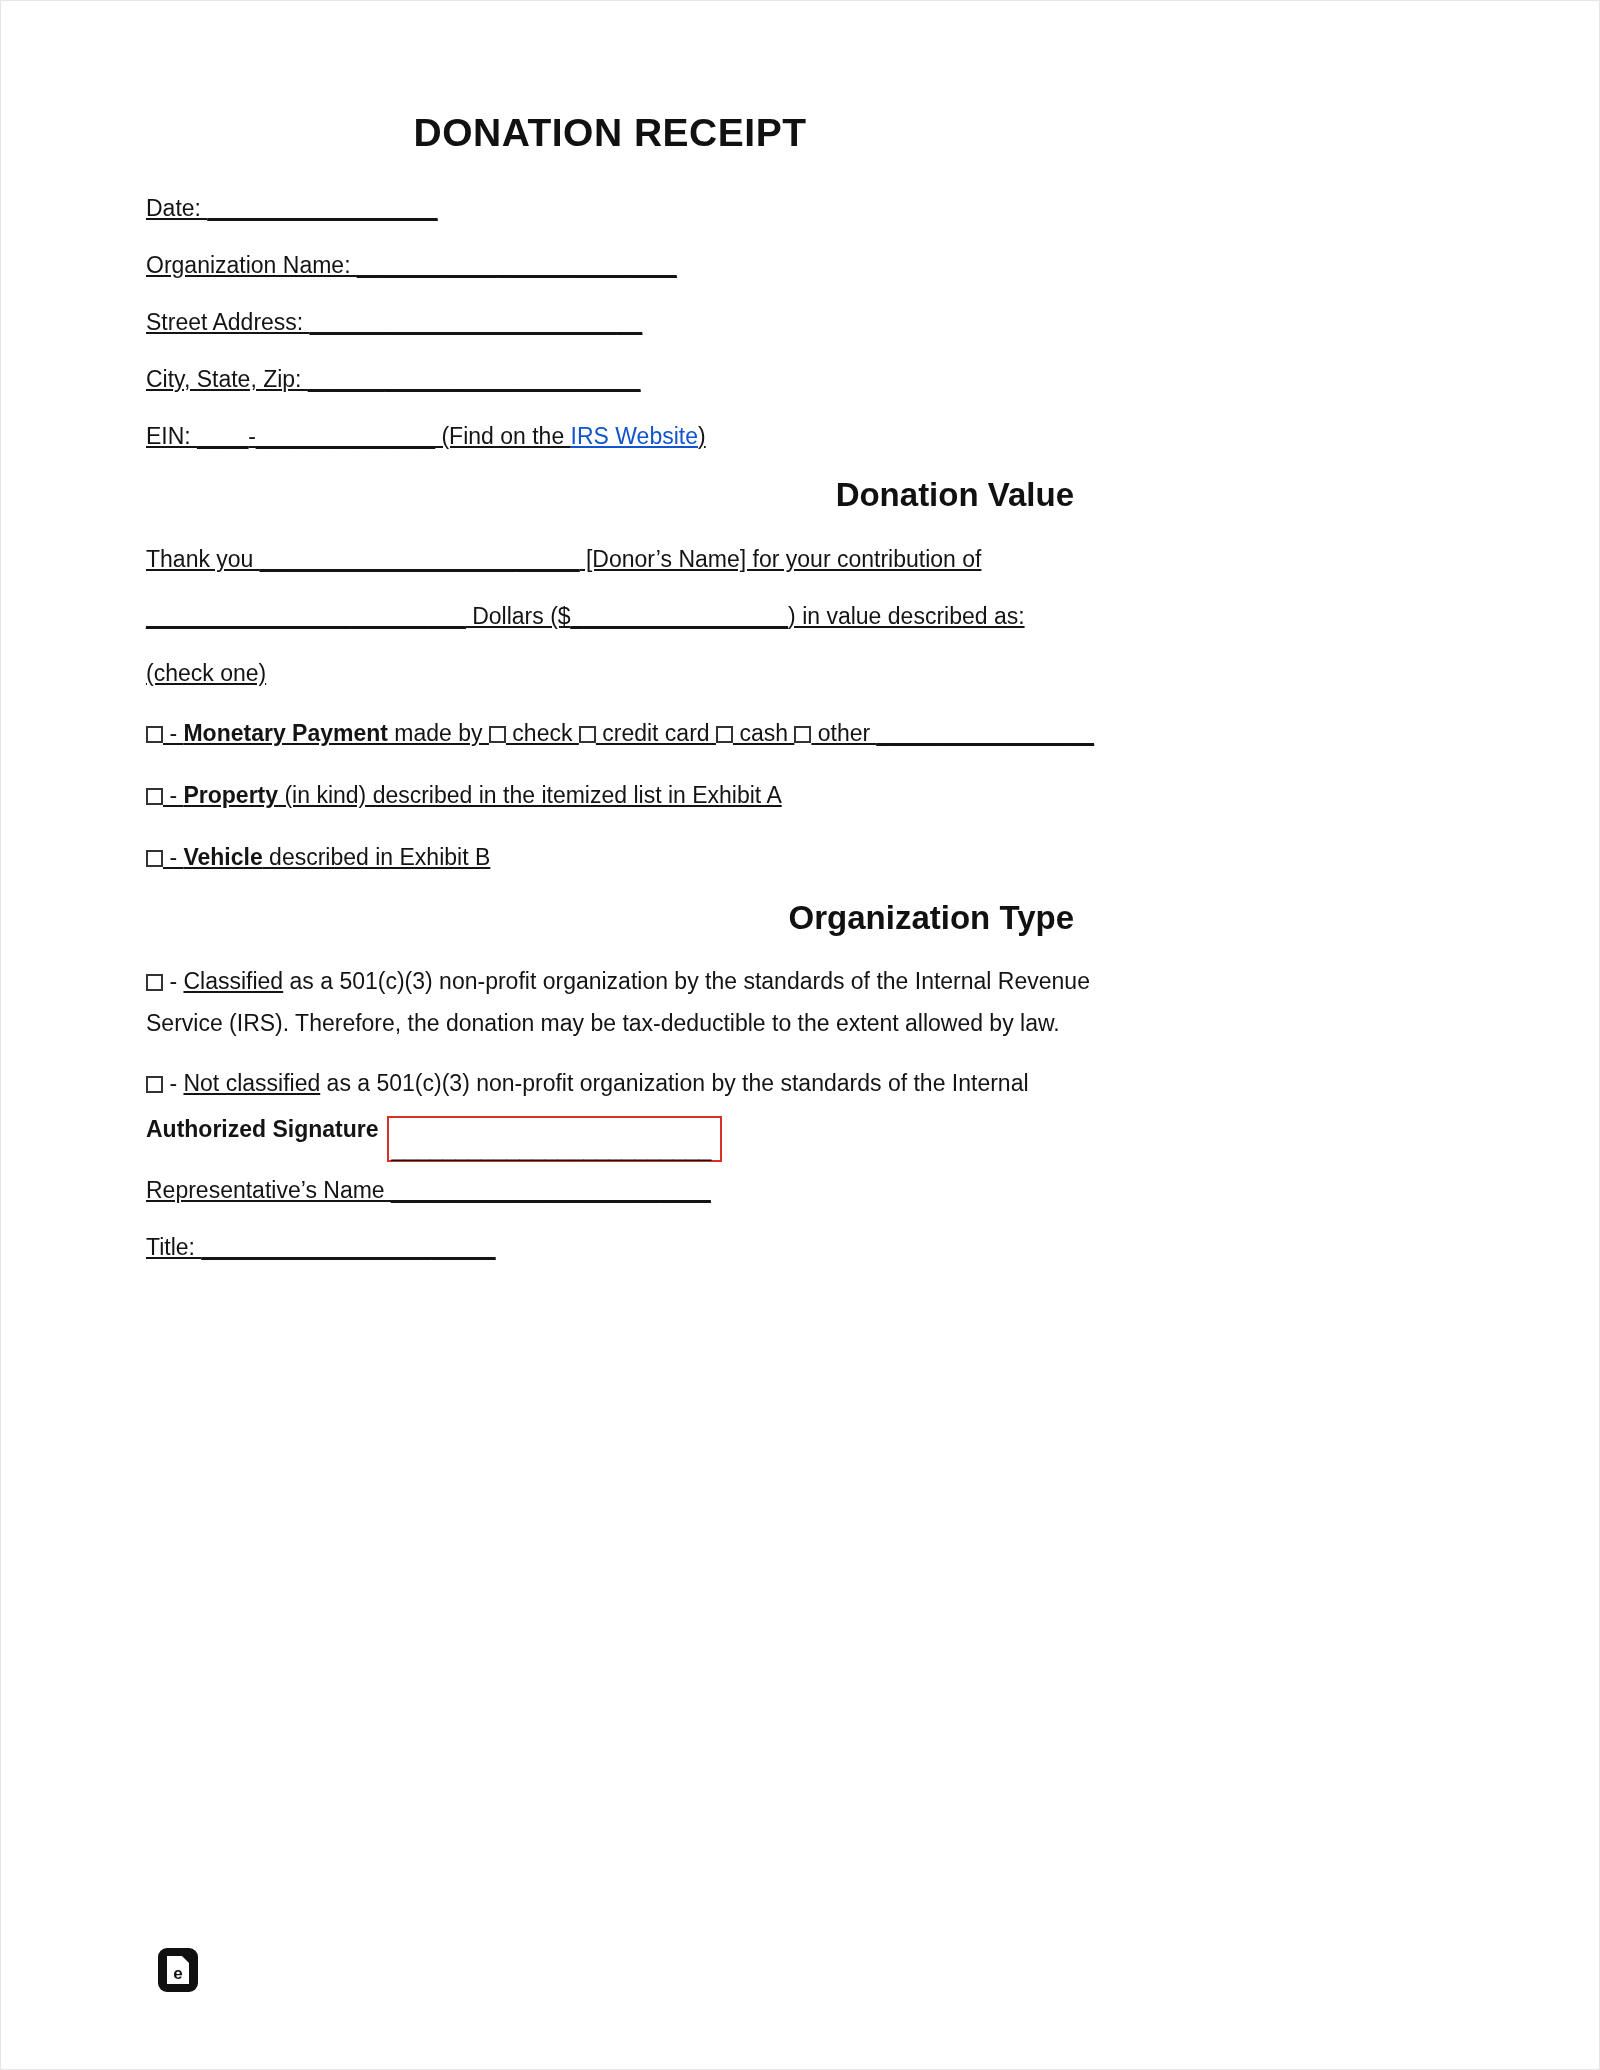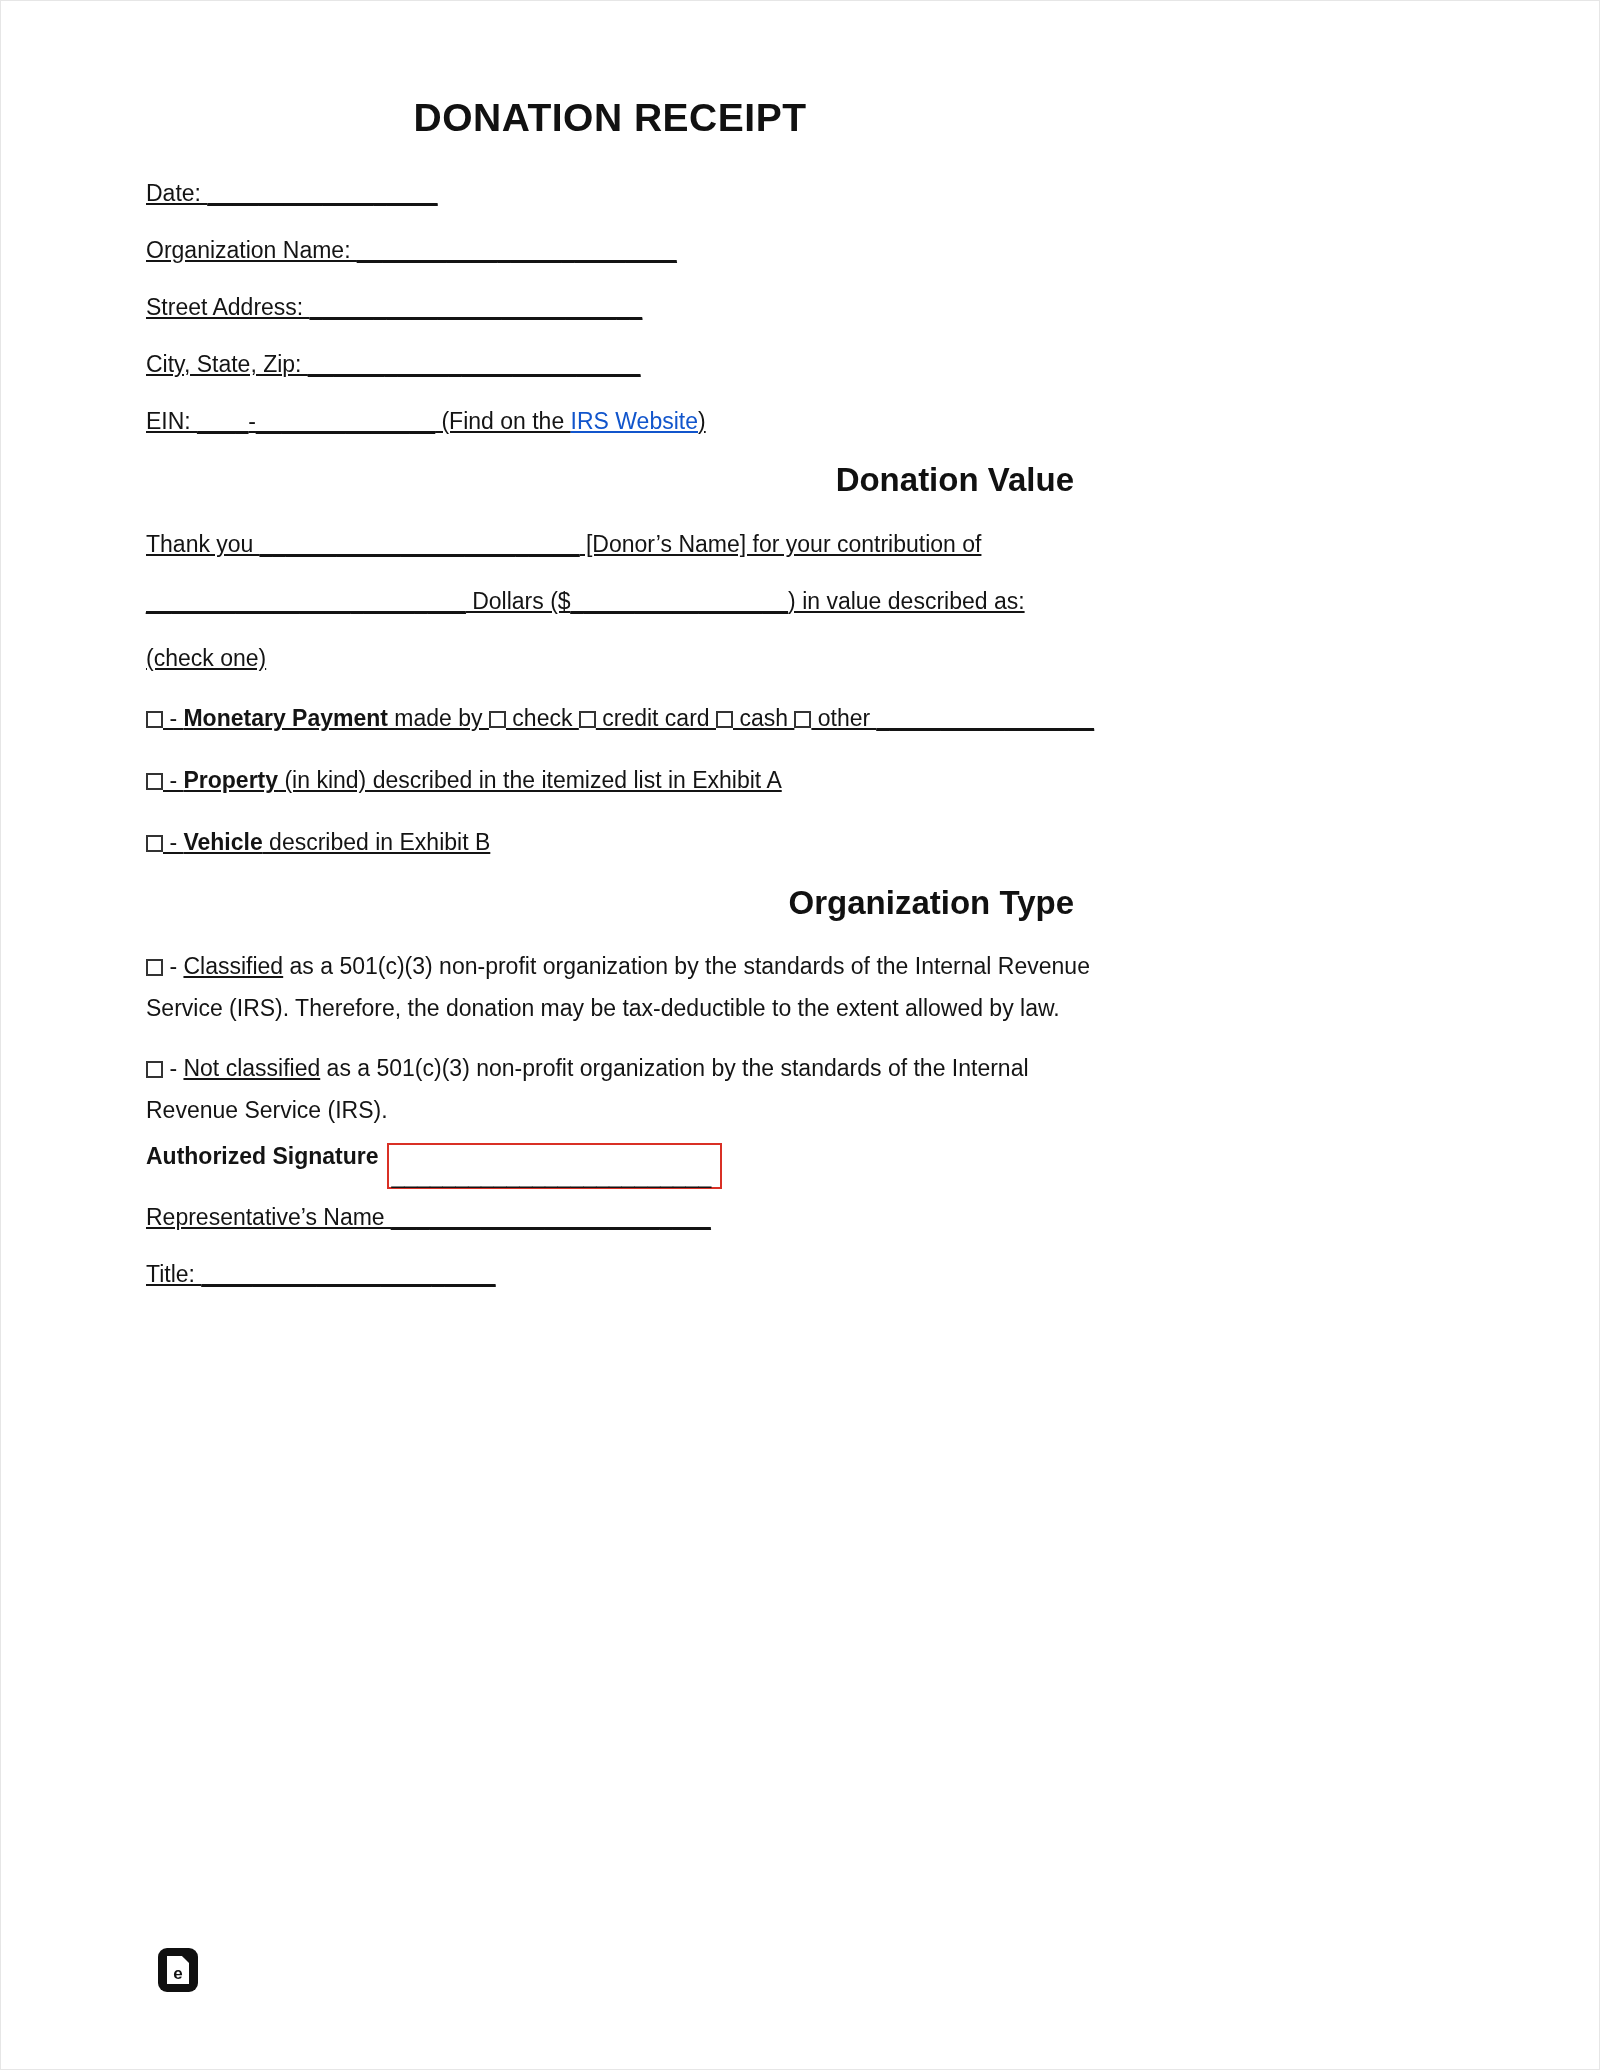--- a/index.html
+++ b/index.html
@@ -10,21 +10,21 @@
     background:#ffffff;
     font-family:"Liberation Sans", sans-serif;
     color:#141414;
     box-sizing:border-box;
     border:1px solid #e6e6e6;
     overflow:hidden;
   }
   .content {
     position:absolute;
     left:145px;
-    top:1px;
+    top:16px;
     width:928px;
   }
   h1.doc-title {
     margin:0;
     padding-top:93px;
     font-size:39px;
     line-height:46px;
     font-weight:bold;
     text-align:center;
     color:#111;
@@ -190,23 +190,20 @@
       </div>
       <div class="para-line">
         <span>Service (IRS). Therefore, the donation may be tax-deductible to the extent allowed by law.</span>
       </div>
     </div>
 
     <div class="para para2">
       <div class="para-line">
         <span class="cb"></span><span> - </span><span class="u">Not classified</span><span> as a 501(c)(3) non-profit organization by the standards of the Internal</span>
       </div>
-      <div class="para-line">
-        <span>Revenue Service (IRS).</span>
-      </div>
     </div>
 
     <div class="sig-row">
       <span class="b">Authorized Signature</span>
       <span class="sig-box">
         <span class="sig-line">_________________________</span>
       </span>
     </div>
 
     <div class="field-line">

